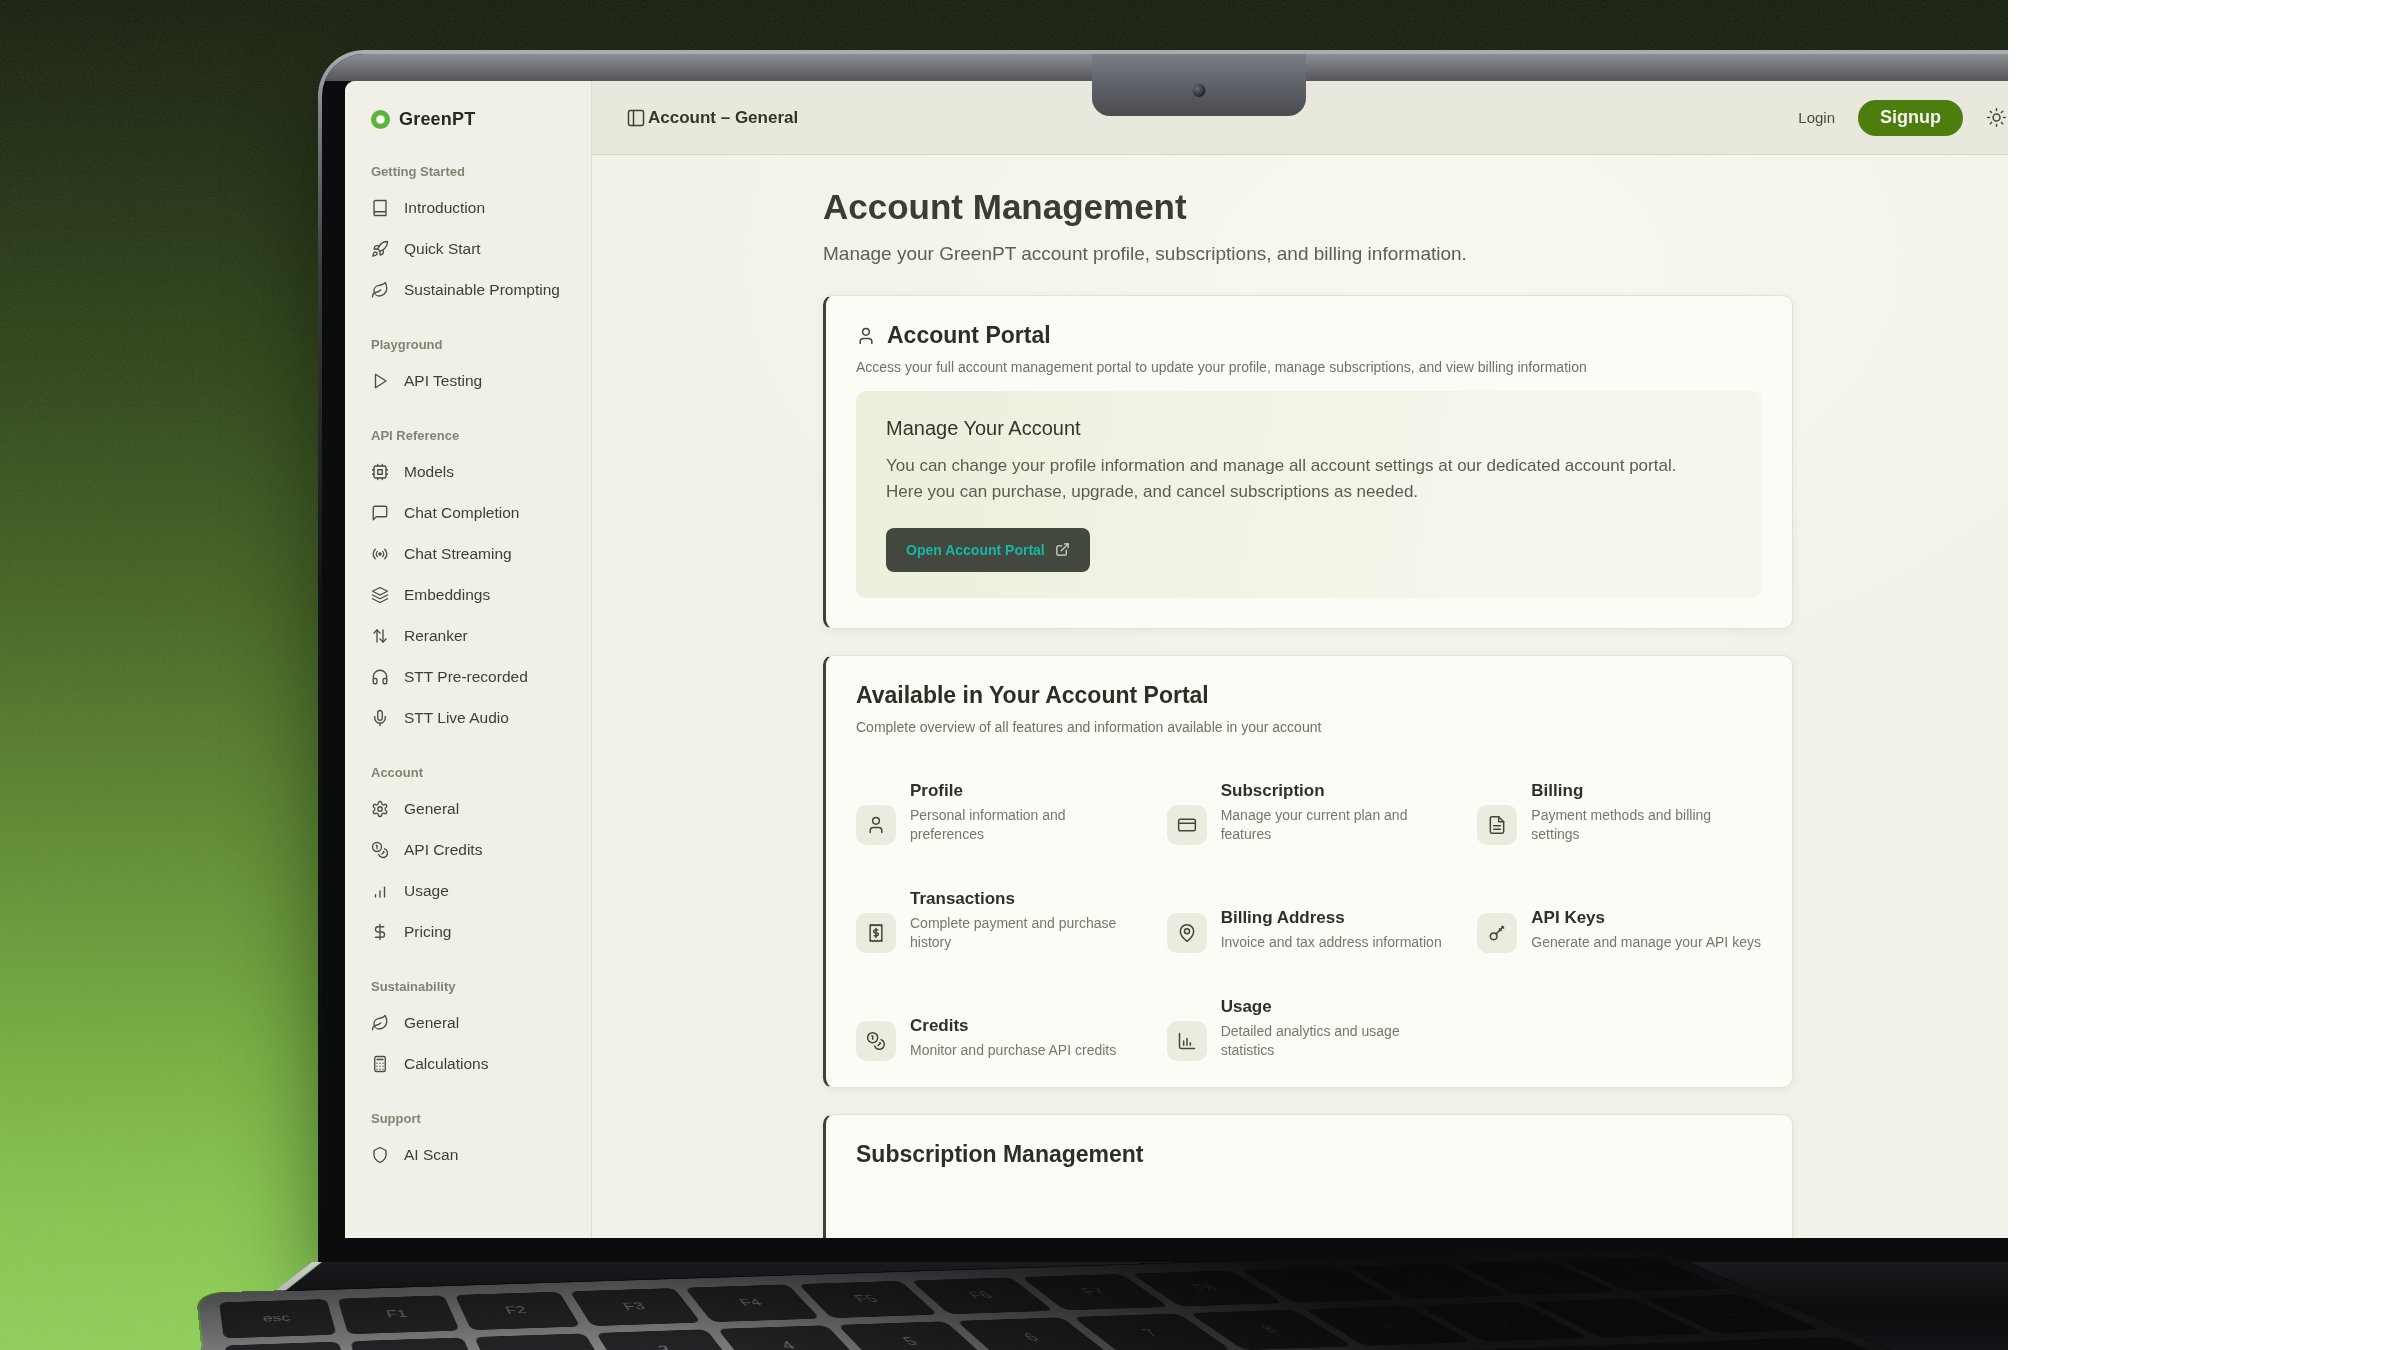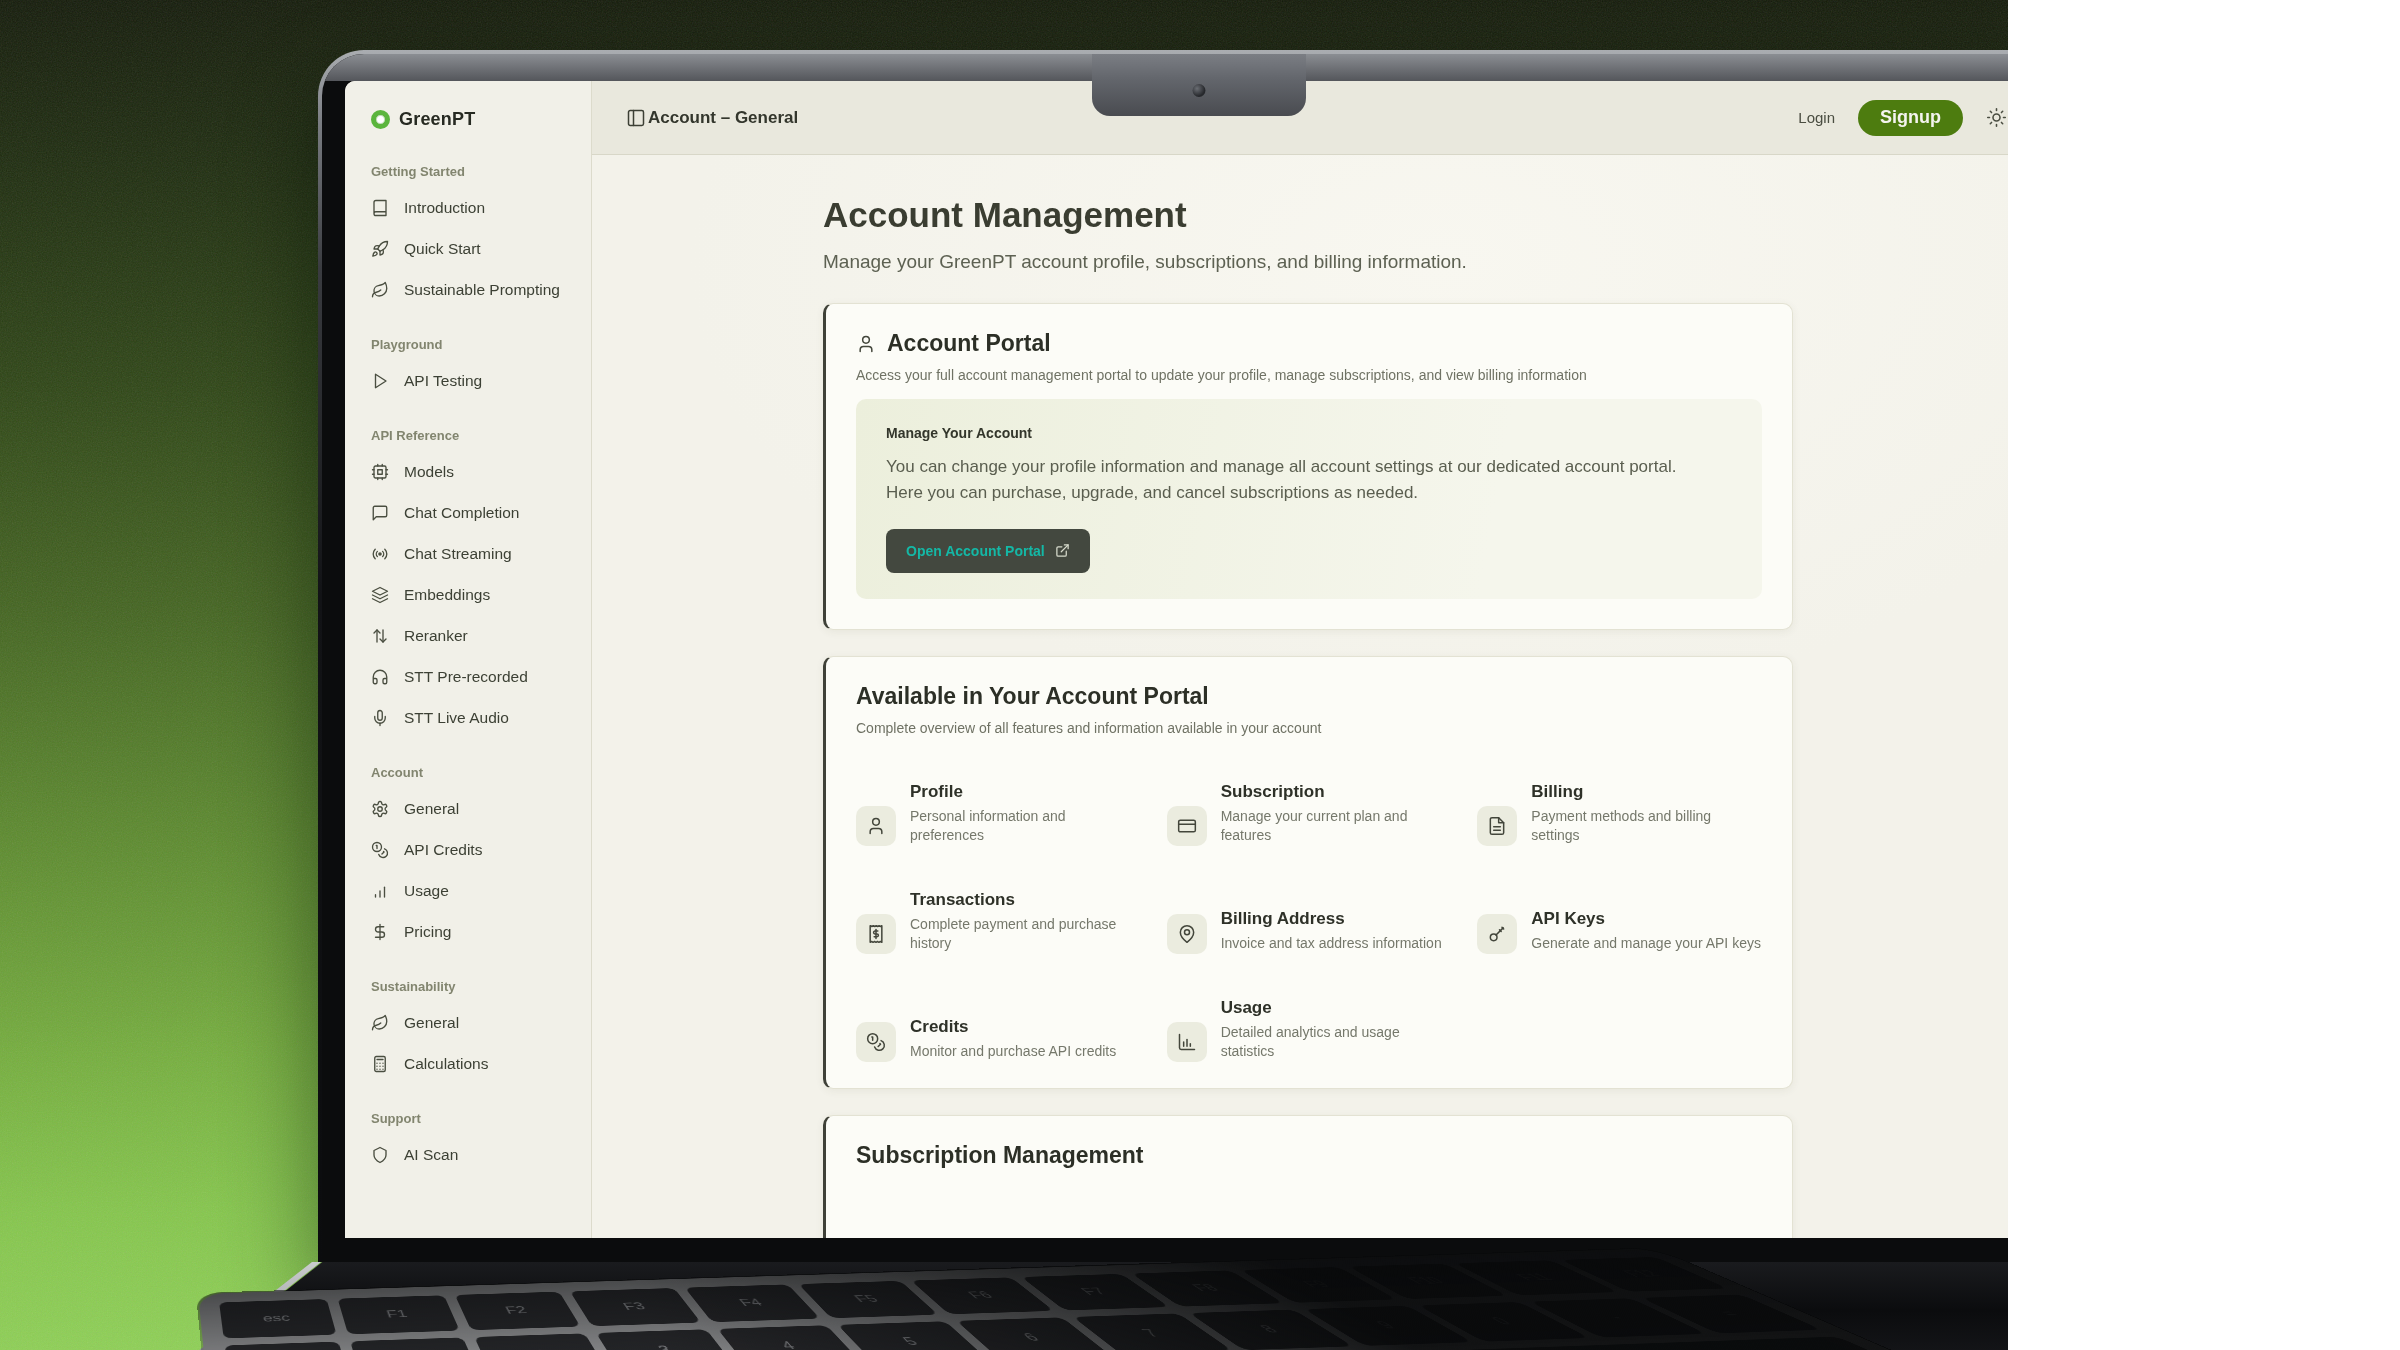--- a/index.html
+++ b/index.html
@@ -50,37 +50,37 @@
     display:flex; align-items:center; padding:0 46px 0 34px; }
   .topbar-left { display:flex; align-items:flex-start; gap:2px; }
   .panel-toggle { width:20px; height:20px; color:#3c3f34; background:none; border:none; cursor:pointer; padding:0; }
   .topbar-title { font-size:17px; font-weight:600; color:#33362c; }
   .topbar-right { margin-left:auto; display:flex; align-items:center; gap:23px; }
   .login-link { font-size:15px; color:#4a4d41; background:none; border:none; cursor:pointer; }
   .signup-btn { height:36px; padding:0 22px; border-radius:18px; background:#4d7c0f; color:#f4f4ef;
     font-size:18px; font-weight:600; border:none; cursor:pointer; }
   .theme-toggle { width:21px; height:21px; color:#4a4d41; background:none; border:none; cursor:pointer; padding:0; }
 
-  .page { flex:1; overflow:hidden; padding-top:40px;
+  .page { flex:1; overflow:hidden; padding-top:32px;
     background:radial-gradient(1000px 600px at 58% 10%, #f8f7f0, #f3f2ea 75%); }
   .content-col { width:970px; margin-left:231px; }
   .page-title { font-size:35px; font-weight:bold; color:#3a3d31; }
   .page-subtitle { margin-top:16px; font-size:19px; color:#5d6152; }
 
   .card { background:#fcfcf7; border:1px solid #e3e2d3; border-left:3px solid #3f4138; border-radius:10px;
     box-shadow:0 2px 8px rgba(70,70,40,.07); padding:26px 30px; }
   .card-1 { margin-top:30px; padding-bottom:30px; }
   .card-head { display:flex; align-items:center; gap:11px; }
   .card-head .icon { width:20px; height:20px; color:#43463b; }
   .card-title { font-size:23px; font-weight:600; color:#2c2f26; }
   .card-desc { margin-top:10px; font-size:14px; color:#6f7264; }
 
   .inner-card { margin-top:16px; border-radius:10px; padding:26px 30px;
     background:linear-gradient(100deg,#ecefdc 0%, #f5f6ec 70%); }
-  .inner-title { font-size:14px; font-weight:700; color:#33362b; }
+  .inner-title { font-size:20px; font-weight:400; color:#33362b; }
   .inner-body { margin-top:13px; font-size:17px; line-height:1.55; color:#5a5e4f; max-width:800px; }
   .portal-btn { margin-top:22px; height:44px; padding:0 20px; border:none; border-radius:8px; cursor:pointer;
     background:#43483f; color:#14b8a6; font-size:14px; font-weight:600; font-family:inherit;
     display:inline-flex; align-items:center; gap:10px; }
   .portal-btn .icon { width:15px; height:15px; color:#d8dbcd; }
 
   .card-2 { margin-top:26px; }
   .features-grid { margin-top:24px; display:grid; grid-template-columns:repeat(3,1fr);
     column-gap:26px; row-gap:22px; }
   .feature { display:flex; gap:14px; align-items:flex-end; min-height:86px; }

